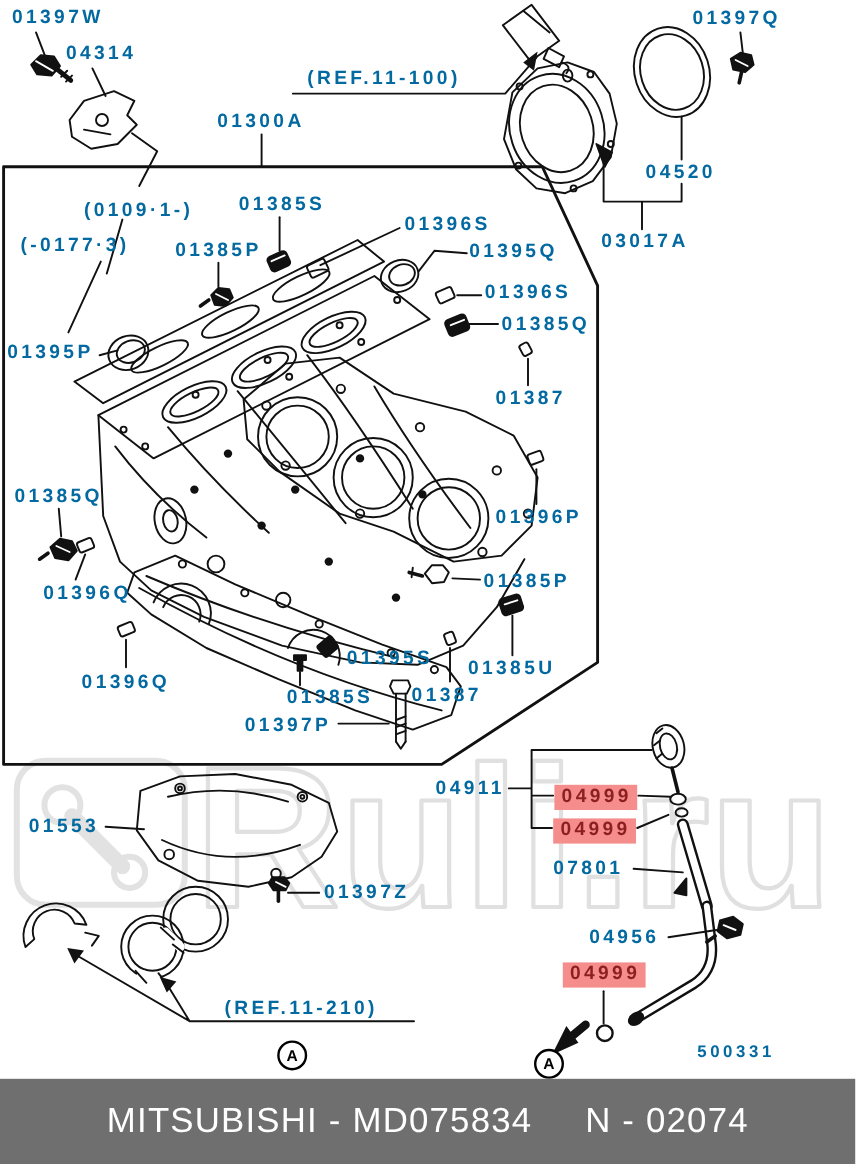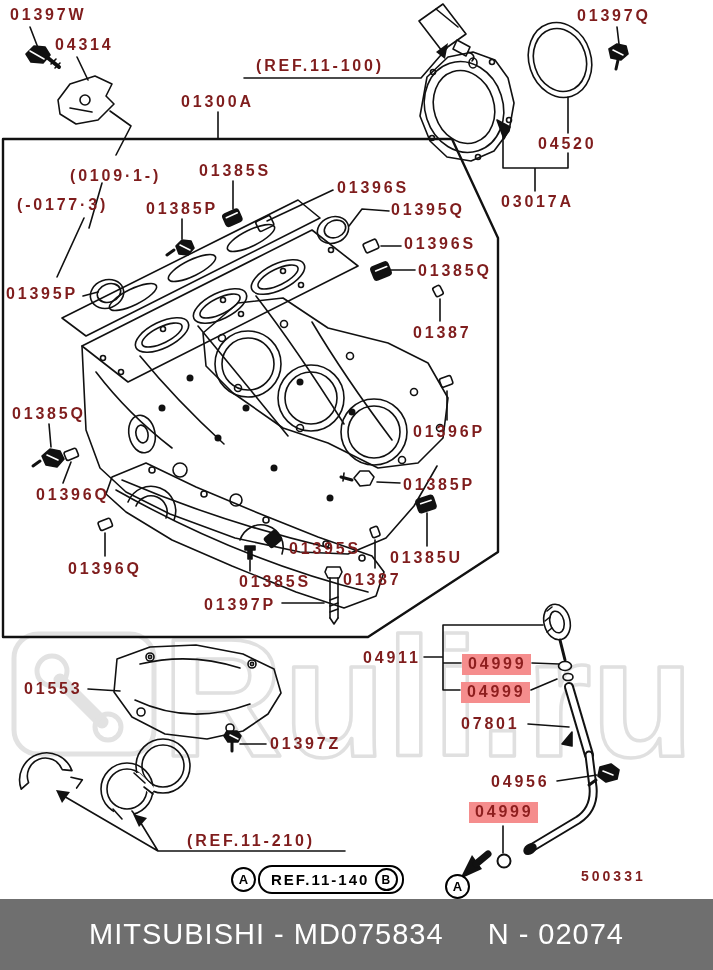--- a/index.html
+++ b/index.html
@@ -1,20 +1,20 @@
 <!DOCTYPE html>
 <html style="--hl-bg: #f58d8d; --hl-fg: #8e1f1f; --footer-bg: #6f6f6f;"><head>
 <meta charset="utf-8">
 <style>
   html,body{margin:0;padding:0;background:#fff;}
   #page{position:relative;width:713px;height:970px;background:#fff;overflow:hidden;
         font-family:"Liberation Sans",sans-serif;}
   svg{position:absolute;left:0;top:0;}
   .lbl{position:absolute;font:bold 16px "Liberation Sans",sans-serif;
-       letter-spacing:2.8px;color:#7f1d1d;white-space:nowrap;z-index:5;}
+       letter-spacing:2.8px;color:#0369a1;white-space:nowrap;z-index:5;}
   .lbl.hl{background:var(--hl-bg,#f58d8d);color:var(--hl-fg,#8e1f1f);
           padding:1px 4px 2px 6px;}
   .code{font:bold 14px "Liberation Sans",sans-serif;letter-spacing:3px;}
   .callout{position:absolute;width:21px;height:21px;border:2px solid #000;
            border-radius:50%;display:flex;align-items:center;justify-content:center;
            font:bold 13px "Liberation Sans",sans-serif;color:#000;background:#fff;z-index:6;}
   .refbox{position:absolute;height:25px;border:2.5px solid #000;border-radius:14px;
           display:flex;align-items:center;gap:6px;padding:0 4px 0 11px;
           font:bold 15px "Liberation Sans",sans-serif;letter-spacing:2px;background:#fff;z-index:6;}
   .refbox .mini{position:static;width:19px;height:19px;font-size:12px;border-width:2px;}
@@ -368,24 +368,20 @@
 <div class="lbl" style="left:363px;top:649px">04911</div>
 <div class="lbl hl" style="left:462px;top:654px">04999</div>
 <div class="lbl hl" style="left:461px;top:682px">04999</div>
 <div class="lbl" style="left:461px;top:715px">07801</div>
 <div class="lbl" style="left:491px;top:773px">04956</div>
 <div class="lbl hl" style="left:469px;top:802px">04999</div>
 <div class="lbl" style="left:187px;top:832px">(REF.11-210)</div>
 <div class="lbl code" style="left:581px;top:868px">500331</div>
 
 <div class="callout" style="left:231px;top:867px">A</div>
-<div class="refbox" style="left:258px;top:865px">
-  <span>REF.11-140</span>
-  <span class="callout mini">B</span>
-</div>
 <div class="callout" style="left:445px;top:874px">A</div>
 
 <div id="footer">
   <span>MITSUBISHI - MD075834</span>
   <span>N - 02074</span>
 </div>
 
 </div>
 
 </body></html>

